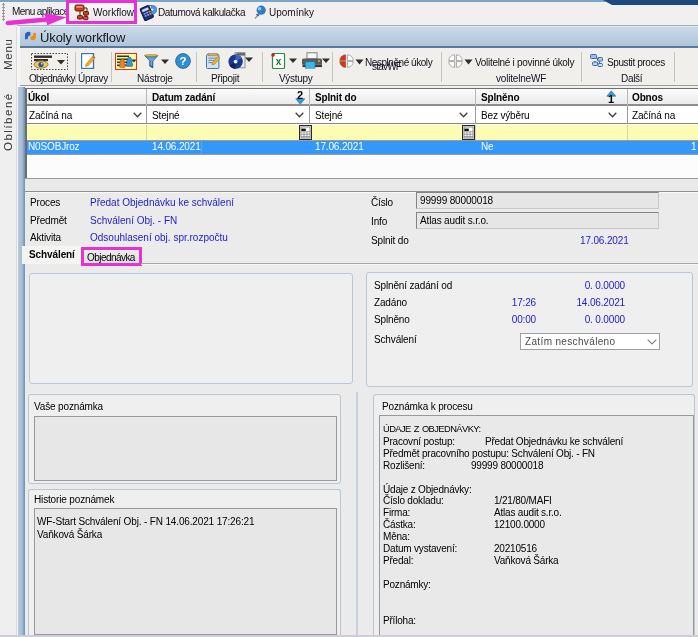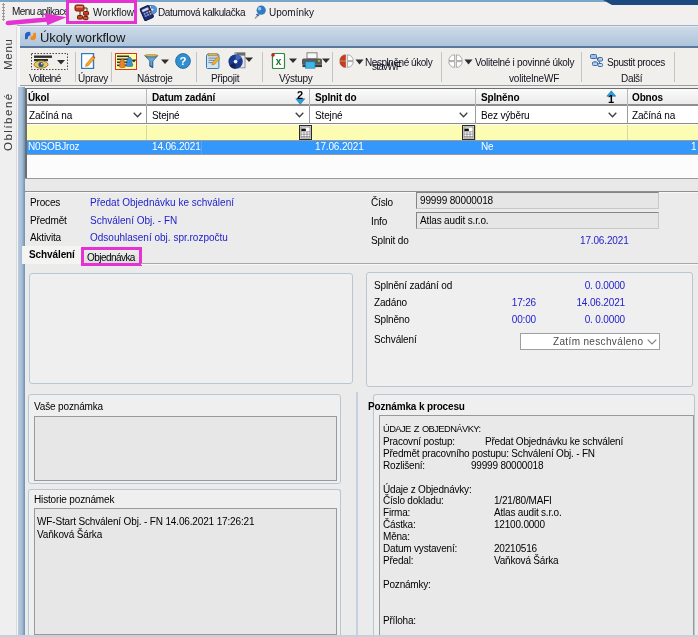--- a/index.html
+++ b/index.html
@@ -77,21 +77,21 @@
 
 <svg class="abs" style="left:31px;top:53px;" width="37" height="17" viewBox="0 0 37 17">
   <rect x="0.5" y="0.5" width="36" height="16" fill="none" stroke="#444" stroke-dasharray="1.5 1.5"></rect>
   <rect x="3" y="2.5" width="18" height="2.4" fill="#2e2e2e"></rect>
   <rect x="3" y="6" width="14" height="2.2" fill="#2e2e2e"></rect>
   <ellipse cx="10" cy="11.5" rx="7" ry="3.6" fill="#e8c868" stroke="#a87818"></ellipse>
   <circle cx="10" cy="11.5" r="2.6" fill="#305878"></circle>
   <circle cx="10.8" cy="10.7" r="0.9" fill="#cfe2ee"></circle>
   <path d="M26 7 l8 0 l-4 4.6 z" fill="#2e2e2e"></path>
 </svg>
-<div class="abs nav" style="left:29px;top:73px;letter-spacing:-0.7px;">Volitelné</div>
+<div class="abs nav" style="left:29px;top:73px;letter-spacing:-0.7px;">Objednávky</div>
 <div class="abs" style="left:75px;top:52px;width:1px;height:30px;background:#c4c4c4;"></div>
 
 <svg class="abs" style="left:81px;top:53px;" width="15" height="16" viewBox="0 0 15 16">
   <rect x="0.5" y="0.5" width="12" height="15" fill="#fff" stroke="#2f7ab8" stroke-width="1.4"></rect>
   <path d="M5 11 L11.5 3.5 L13.6 5.5 L7.2 12.8 L4.6 13.4 z" fill="#f5a623" stroke="#b06a10" stroke-width="0.5"></path>
   <path d="M11.5 3.5 L13.6 5.5 L14.4 4.5 L12.4 2.6 z" fill="#e05030"></path>
 </svg>
 <div class="abs nav" style="left:78px;top:73px;letter-spacing:-0.3px;">Úpravy</div>
 <div class="abs" style="left:111px;top:52px;width:1px;height:30px;background:#c4c4c4;"></div>
 
@@ -172,21 +172,21 @@
 <svg class="abs" style="left:448px;top:54px;" width="15" height="15" viewBox="0 0 15 15">
   <path d="M7 7 L7 1.2 A5.8 5.8 0 0 0 1.2 7 Z" transform="translate(-0.4,-0.4)" fill="#fdfdfd" stroke="#8a8a8a" stroke-width="0.7"></path>
   <path d="M7 7 L1.2 7 A5.8 5.8 0 0 0 7 12.8 Z" transform="translate(-0.4,0.6)" fill="#fdfdfd" stroke="#8a8a8a" stroke-width="0.7"></path>
   <path d="M8 7 L8 1.2 A5.8 5.8 0 0 1 13.8 7 Z" transform="translate(0.4,-0.4)" fill="#fdfdfd" stroke="#8a8a8a" stroke-width="0.7"></path>
   <path d="M8 7 L13.8 7 A5.8 5.8 0 0 1 8 12.8 Z" transform="translate(0.4,0.6)" fill="#fdfdfd" stroke="#8a8a8a" stroke-width="0.7"></path>
 </svg>
 <svg class="abs" style="left:464px;top:59px;" width="9" height="6" viewBox="0 0 9 6">
       <path d="M0.5 0.5 l8 0 l-4 5 z" fill="#2e2e2e"></path>
     </svg>
 <div class="abs nav" style="left:475px;top:57px;letter-spacing:-0.3px;">Volitelné i povinné úkoly</div>
-<div class="abs nav" style="left:496px;top:73px;letter-spacing:-0.2px;margin-left:13px;">volitelneWF</div>
+<div class="abs nav" style="left:496px;top:73px;letter-spacing:-0.2px;">volitelneWF</div>
 <div class="abs" style="left:581px;top:52px;width:1px;height:30px;background:#c4c4c4;"></div>
 
 <svg class="abs" style="left:590px;top:54px;" width="14" height="14" viewBox="0 0 14 14">
   <rect x="0.5" y="0.5" width="6" height="4" rx="1" fill="#9cc0e8" stroke="#3a68a8"></rect>
   <rect x="7.5" y="3.5" width="5" height="3.5" rx="1" fill="#b8d2ee" stroke="#3a68a8"></rect>
   <rect x="2.5" y="8" width="5" height="3.5" rx="1" fill="#b8d2ee" stroke="#3a68a8"></rect>
   <rect x="8" y="9.5" width="4.5" height="3" rx="1" fill="#cde0f2" stroke="#3a68a8"></rect>
   <path d="M6 4 L9 5 M5 7 L5 8 M9 7 L10 9.5" stroke="#3a68a8" fill="none"></path>
 </svg>
 <div class="abs nav" style="left:607px;top:57px;letter-spacing:-0.4px;">Spustit proces</div>
@@ -304,39 +304,39 @@
 <div class="abs lab" style="left:374px;top:280px;">Splnění zadání od</div>
 <div class="abs blue" style="left:525px;top:280px;width:100px;text-align:right;">0. 0.0000</div>
 <div class="abs lab" style="left:374px;top:297px;">Zadáno</div>
 <div class="abs blue" style="left:480px;top:297px;width:56px;text-align:right;">17:26</div>
 <div class="abs blue" style="left:525px;top:297px;width:100px;text-align:right;">14.06.2021</div>
 <div class="abs lab" style="left:374px;top:314px;">Splněno</div>
 <div class="abs blue" style="left:480px;top:314px;width:56px;text-align:right;">00:00</div>
 <div class="abs blue" style="left:525px;top:314px;width:100px;text-align:right;">0. 0.0000</div>
 <div class="abs lab" style="left:374px;top:334px;">Schválení</div>
 <div class="abs" style="left:520px;top:333px;width:140px;height:17px;background:#fff;border:1px solid #9aa0a6;"></div>
-<div class="abs" style="left:525px;top:336px;color:#4a4a4a;letter-spacing:0.35px;margin-left:28px;">Zatím neschváleno</div>
+<div class="abs" style="left:525px;top:336px;color:#4a4a4a;letter-spacing:0.35px;">Zatím neschváleno</div>
 <svg class="abs" style="left:647px;top:339px;" width="10" height="6" viewBox="0 0 10 6">
       <path d="M0.7 0.7 L5 5 L9.3 0.7" stroke="#808080" stroke-width="1.2" fill="none"></path>
     </svg>
 
 <div class="abs" style="left:28px;top:394px;width:313px;height:90px;background:#efefef;border:1px solid #b9c7d5;border-radius:3px;"></div>
 <div class="abs lab" style="left:34px;top:401px;">Vaše poznámka</div>
 <div class="abs" style="left:34px;top:416px;width:303px;height:65px;background:#e7e7e7;border:1px solid #999;"></div>
 
 <div class="abs" style="left:28px;top:489px;width:313px;height:148px;background:#efefef;border:1px solid #b9c7d5;border-radius:3px 3px 0 0;border-bottom:none;"></div>
 <div class="abs lab" style="left:34px;top:494px;">Historie poznámek</div>
 <div class="abs" style="left:34px;top:508px;width:303px;height:127px;background:#e7e7e7;border:1px solid #999;"></div>
 <div class="abs" style="left:37px;top:516px;">WF-Start Schválení Obj. - FN  14.06.2021 17:26:21</div>
 <div class="abs" style="left:37px;top:529px;">Vaňková Šárka</div>
 
 <div class="abs" style="left:356px;top:392px;width:2px;height:245px;background:#c5d1df;"></div>
 
 <div class="abs" style="left:373px;top:394px;width:322px;height:243px;background:#efefef;border:1px solid #b9c7d5;border-radius:3px 3px 0 0;border-bottom:none;"></div>
-<div class="abs lab" style="left:368px;top:401px;font-weight:bold;">Poznámka k procesu</div>
+<div class="abs lab" style="left:382px;top:401px;">Poznámka k procesu</div>
 <div class="abs" style="left:379px;top:415px;width:315px;height:222px;background:#e9e9e9;border:1px solid #999;"></div>
 <div class="abs" id="proctext" style="left:383px;top:424px;width:308px;line-height:11.9px;letter-spacing:-0.2px;">
   <div style="font-size:9.3px;letter-spacing:-0.55px;word-spacing:1px;">ÚDAJE Z OBJEDNÁVKY:</div>
   <div>Pracovní postup:<span class="abs" style="left:102px;">Předat Objednávku ke schválení</span></div>
   <div>Předmět pracovního postupu: Schválení Obj. - FN</div>
   <div>Rozlišení:<span class="abs" style="left:88px;">99999 80000018</span></div>
   <div>&nbsp;</div>
   <div>Údaje z Objednávky:</div>
   <div>Číslo dokladu:<span class="abs" style="left:111px;">1/21/80/MAFI</span></div>
   <div>Firma:<span class="abs" style="left:111px;">Atlas audit s.r.o.</span></div>

